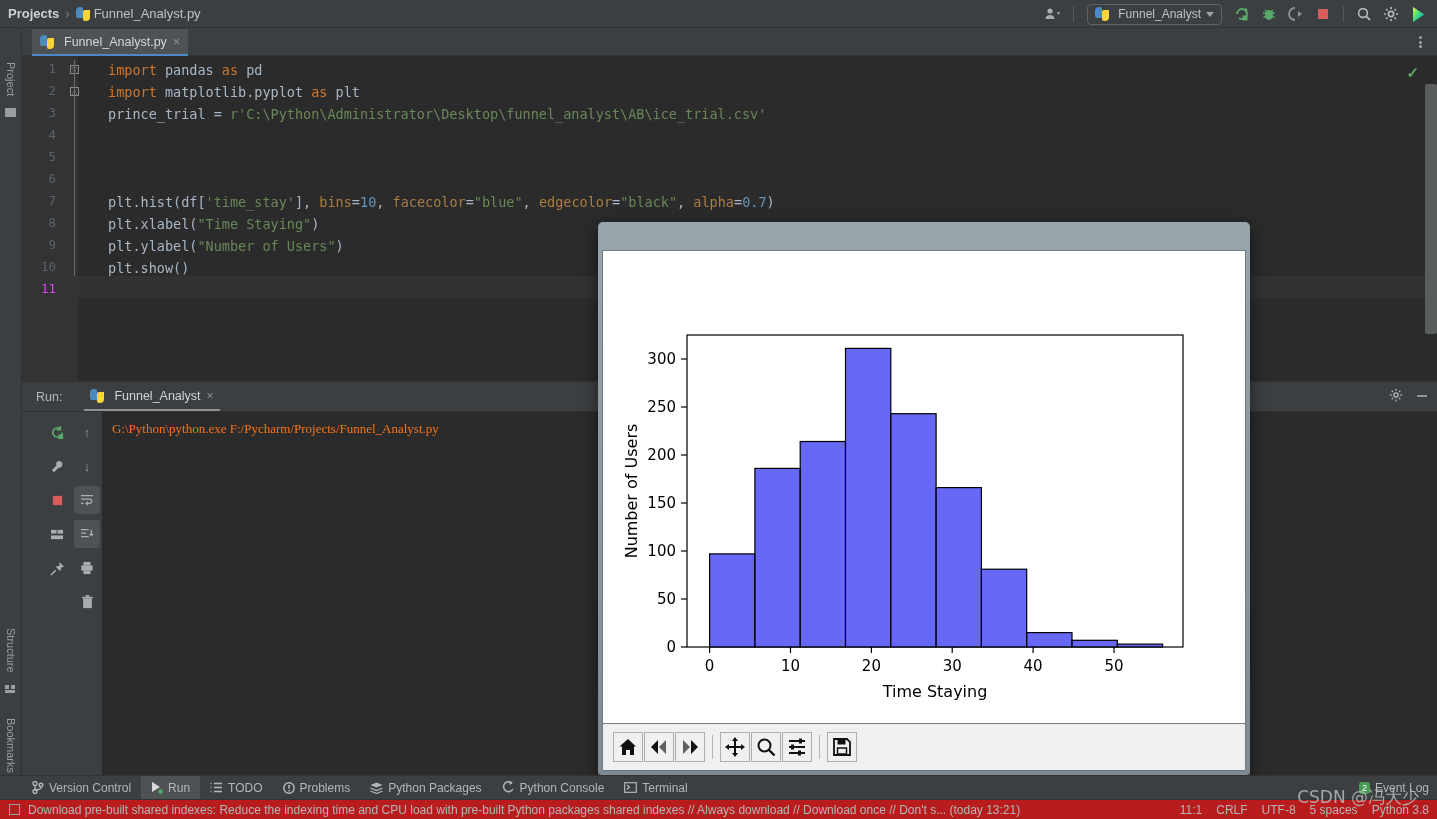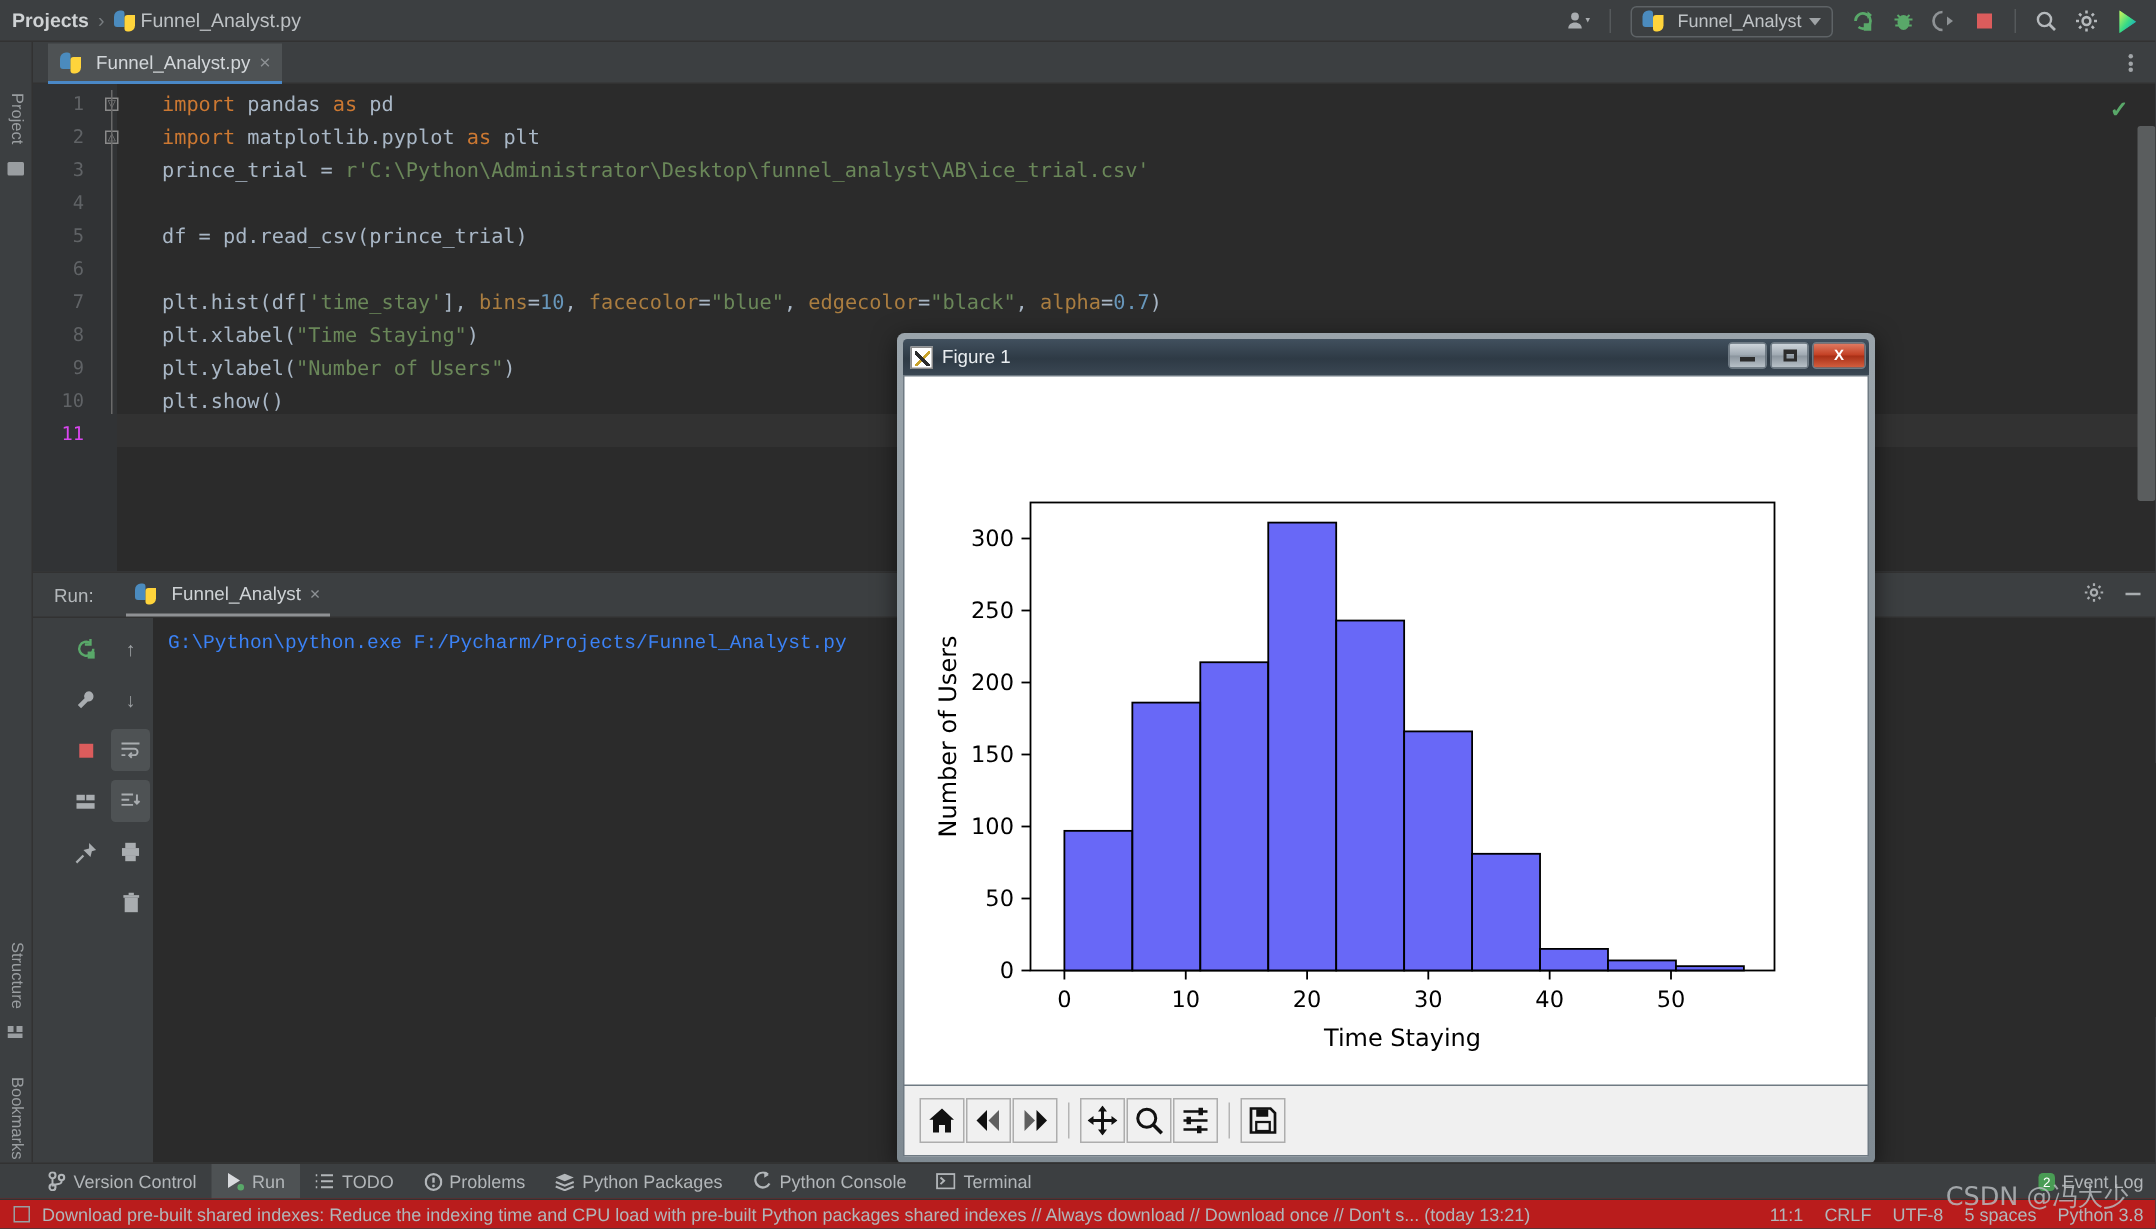--- a/index.html
+++ b/index.html
@@ -169,22 +169,22 @@
     justify-content: center; cursor: pointer; margin-bottom: 6px;
     color: #9ea2a5; font-size: 13px;
   }
   .rt-btn.boxed { background: #4e5254; border-radius: 3px; }
   .run-console {
     position: absolute; left: 80px; top: 30px; right: 0; height: 364px;
     background: #2b2b2b;
   }
   .console-line {
     position: absolute; left: 10px; top: 9px;
-    font-family: Liberation Mono, monospace; font-size: 13px;
-    color: #3b82f6; white-space: pre; text-align: center;
+    font-family: Liberation Serif, serif; font-size: 13px;
+    color: #f97316; white-space: pre; text-align: center;
   }
 
   
   .bottombar {
     position: absolute; left: 0; top: 775px; width: 1437px; height: 24px;
     background: #3c3f41; display: flex; align-items: center;
     border-top: 1px solid #323232;
   }
   .bb-item {
     display: flex; align-items: center; gap: 5px; height: 24px;
@@ -418,21 +418,20 @@
       <div class="fold" style="top:31px;">△</div>
       <div class="foldline" style="top:4px;height:216px;"></div>
     </div>
 
     <div class="codearea">
       <div class="cur-line-hl" style="top:220px;"></div>
 
       <div class="cline" style="top:3px;"><span class="kw">import</span><span class="plain"> pandas </span><span class="kw">as</span><span class="plain"> pd</span></div>
       <div class="cline" style="top:25px;"><span class="kw">import</span><span class="plain"> matplotlib.pyplot </span><span class="kw">as</span><span class="plain"> plt</span></div>
       <div class="cline" style="top:47px;"><span class="plain">prince_trial = </span><span class="str">r'C:\Python\Administrator\Desktop\funnel_analyst\AB\ice_trial.csv'</span></div>
-      <div class="cline" style="top:91px;"><span class="plain">df = pd.read_csv(prince_trial)</span></div>
       <div class="cline" style="top:135px;"><span class="plain">plt.hist(df[</span><span class="str">'time_stay'</span><span class="plain">], </span><span class="param">bins</span><span class="plain">=</span><span class="num">10</span><span class="plain">, </span><span class="param">facecolor</span><span class="plain">=</span><span class="str">"blue"</span><span class="plain">, </span><span class="param">edgecolor</span><span class="plain">=</span><span class="str">"black"</span><span class="plain">, </span><span class="param">alpha</span><span class="plain">=</span><span class="num">0.7</span><span class="plain">)</span></div>
       <div class="cline" style="top:157px;"><span class="plain">plt.xlabel(</span><span class="str">"Time Staying"</span><span class="plain">)</span></div>
       <div class="cline" style="top:179px;"><span class="plain">plt.ylabel(</span><span class="str">"Number of Users"</span><span class="plain">)</span></div>
       <div class="cline" style="top:201px;"><span class="plain">plt.show()</span></div>
 
       <div class="editor-check">✓</div>
       <div class="scroll-right"></div>
     </div>
   </div>
 
@@ -525,33 +524,20 @@
       </div>
     </div>
 
     <div class="run-console">
       <div class="console-line">G:\Python\python.exe F:/Pycharm/Projects/Funnel_Analyst.py</div>
     </div>
   </div>
 
   <div class="figwin">
     <div class="figwin-inner">
-      <div class="titlebar">
-        <span class="fig-ico"></span>
-        <span class="fig-title">Figure 1</span>
-        <div class="winbtns">
-          <div class="wb">
-              <span class="minus"></span>
-            </div>
-          <div class="wb">
-              <span class="maxsq"></span>
-            </div>
-          <div class="wb close">X</div>
-        </div>
-      </div>
 
       <div class="canvas">
 
         <svg class="plotsvg" width="642" height="472" viewBox="0 0 642 472">
 
           <rect x="84" y="84" width="496" height="312" fill="#ffffff" stroke="#000000" stroke-width="1.2"></rect>
 
           <g>
             <rect x="106.6" y="302.9" width="45.3" height="93.1" fill="#3d3df5" fill-opacity="0.78" stroke="#000" stroke-width="1.2"></rect>
             <rect x="151.9" y="217.4" width="45.3" height="178.6" fill="#3d3df5" fill-opacity="0.78" stroke="#000" stroke-width="1.2"></rect>

